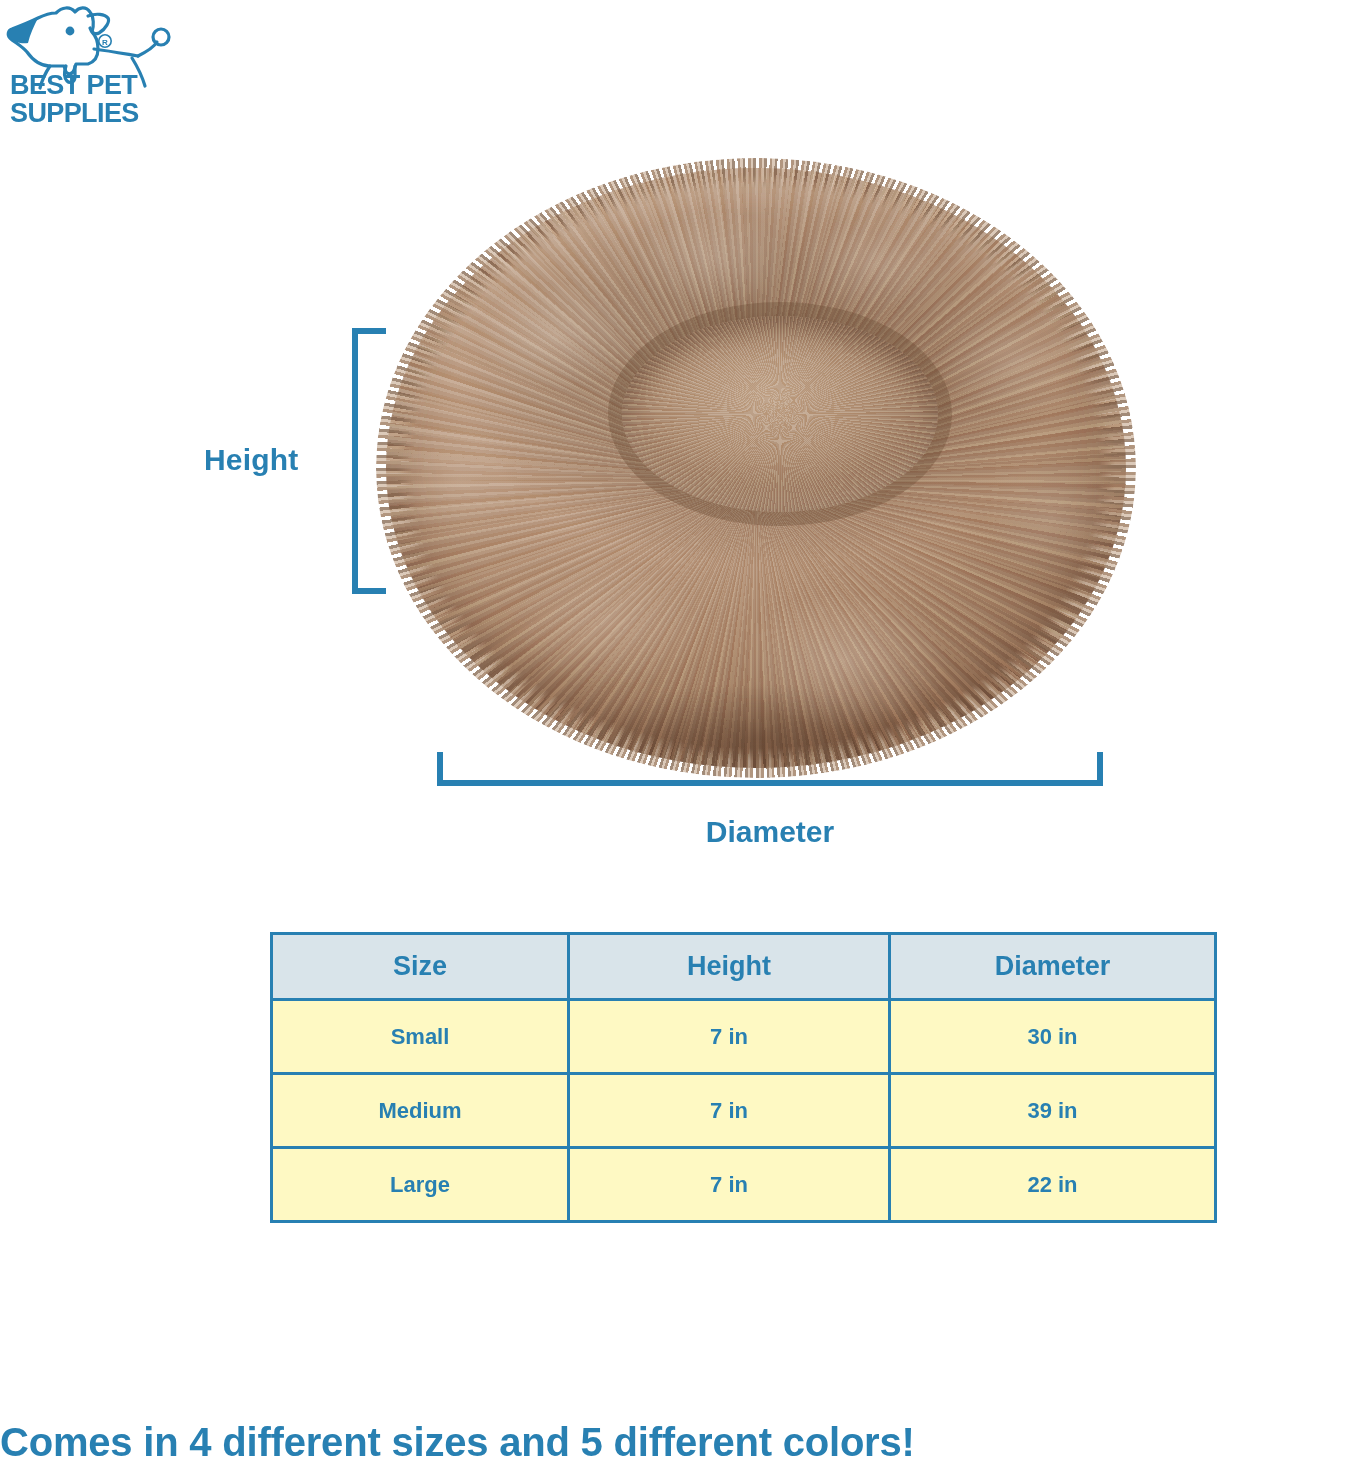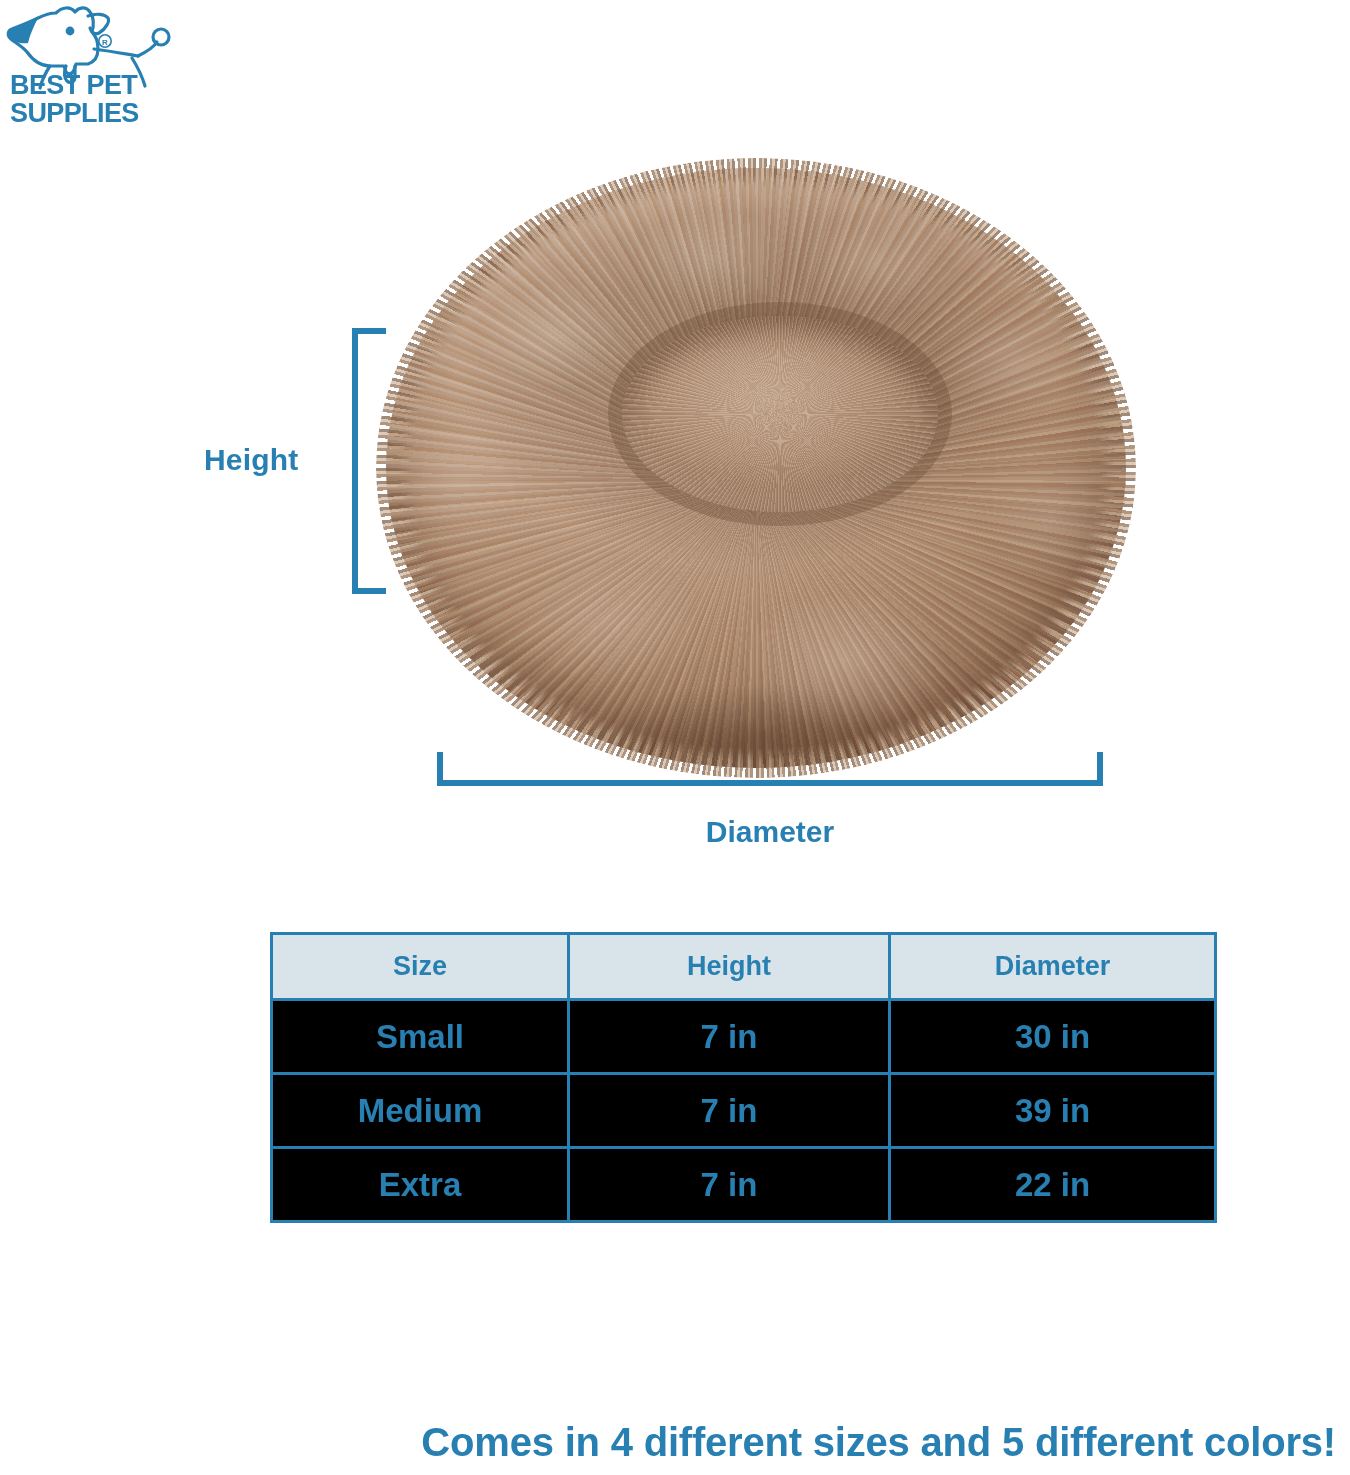--- a/index.html
+++ b/index.html
@@ -137,26 +137,26 @@
     color: var(--bk);
     font-weight: 700;
     height: 74px;
     padding: 0 6px;
   }
   #size-table thead th {
     background: var(--hdr);
     font-size: 27px;
     height: 66px;
   }
-  #size-table tbody td { font-size: 33px; background:#000000; }
+  #size-table tbody td { font-size: 22px; background:#fef9c3; }
 
   
   #tagline {
     position:absolute; left:0; top:1420px; width:1336px;
-    text-align:right;
+    text-align:left;
     font-size: 40px; font-weight: 700; color: var(--bk);
     letter-spacing: -0.2px; white-space:nowrap;
   }
 
   :root { --bk: #2880b2; --hdr: #d9e4ea; }
 </style>
 </head>
 <body>
 
 <div id="page">
@@ -241,21 +241,21 @@
         <td>Small</td>
         <td>7 in</td>
         <td>30 in</td>
       </tr>
       <tr>
         <td>Medium</td>
         <td>7 in</td>
         <td>39 in</td>
       </tr>
       <tr>
-        <td>Extra</td>
+        <td>Large</td>
         <td>7 in</td>
         <td>22 in</td>
       </tr>
     </tbody>
   </table>
 
   <div id="tagline">Comes in 4 different sizes and 5 different colors!</div>
 
 </div>
 

